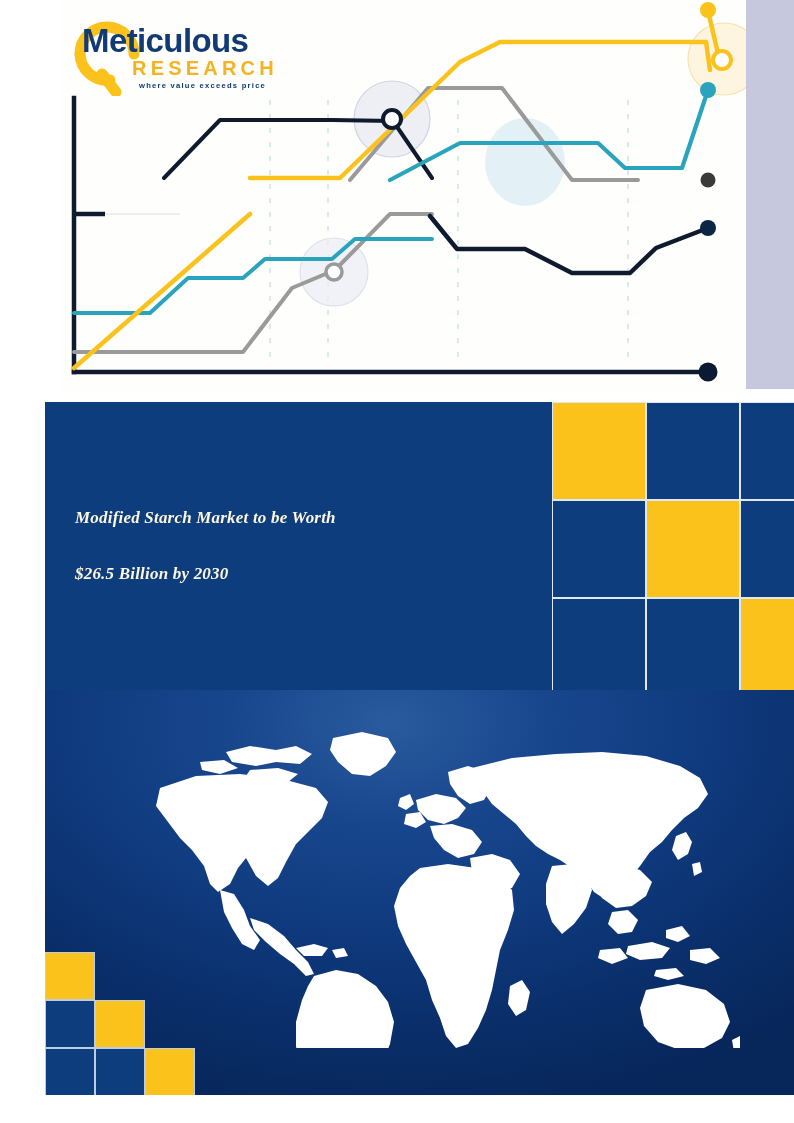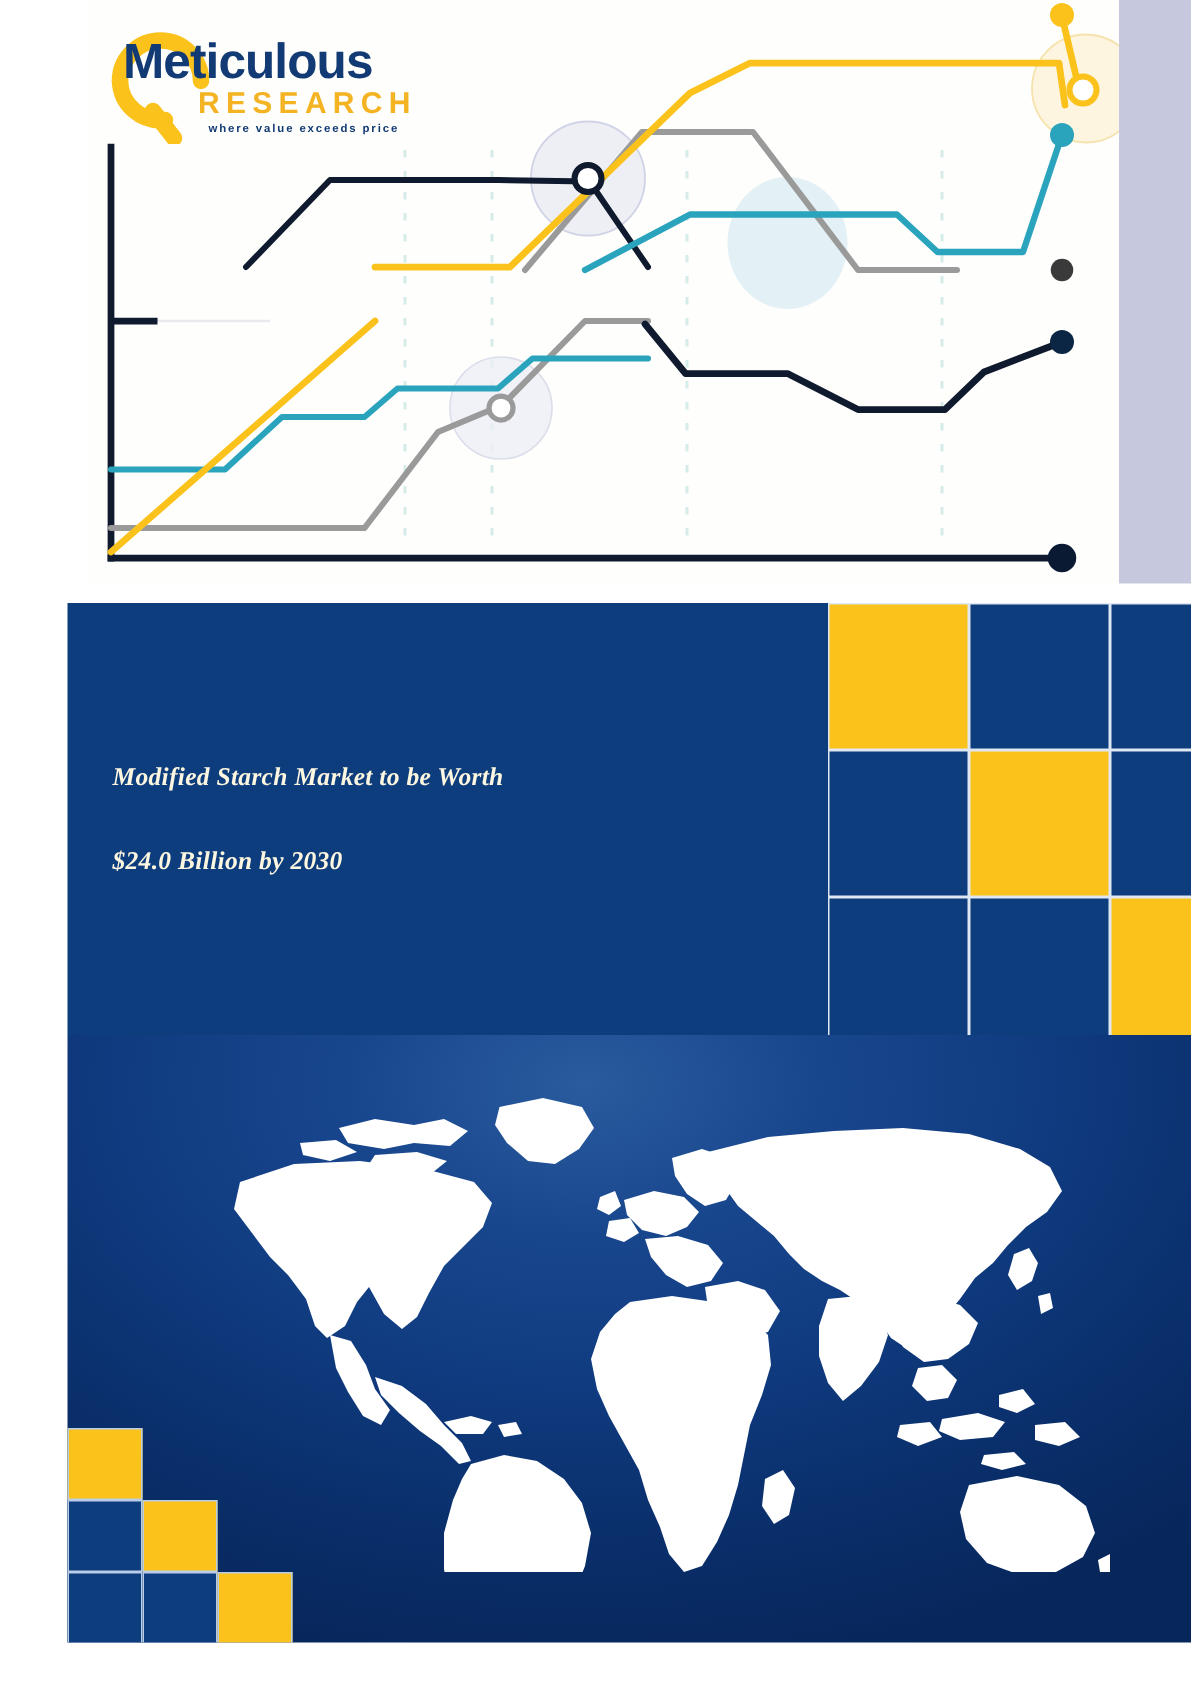--- a/index.html
+++ b/index.html
@@ -209,21 +209,21 @@
       <text x="60" y="65" fill="#f4b323" font-family="'Liberation Sans', sans-serif" font-size="20" font-weight="bold" letter-spacing="4.2">RESEARCH</text>
 
       <text x="67" y="78" fill="#123a74" font-family="'Liberation Sans', sans-serif" font-size="7.6" font-weight="bold" letter-spacing="1.25">where value exceeds price</text>
     </svg>
   </div>
 
   <div id="title-block">
 
     <div id="title-text">
       <span class="tline">Modified Starch Market to be Worth</span>
-      <span class="tline">$24.0 Billion by 2030</span>
+      <span class="tline">$26.5 Billion by 2030</span>
     </div>
 
     <div id="title-grid">
       <div class="cell" style="left:0px;   top:0px;   background:#fbc21c;"></div>
       <div class="cell" style="left:94px;  top:0px;   background:#0d3d7c;"></div>
       <div class="cell" style="left:188px; top:0px;   background:#0d3d7c;"></div>
 
       <div class="cell" style="left:0px;   top:98px;  background:#0d3d7c;"></div>
       <div class="cell" style="left:94px;  top:98px;  background:#fbc21c;"></div>
       <div class="cell" style="left:188px; top:98px;  background:#0d3d7c;"></div>

